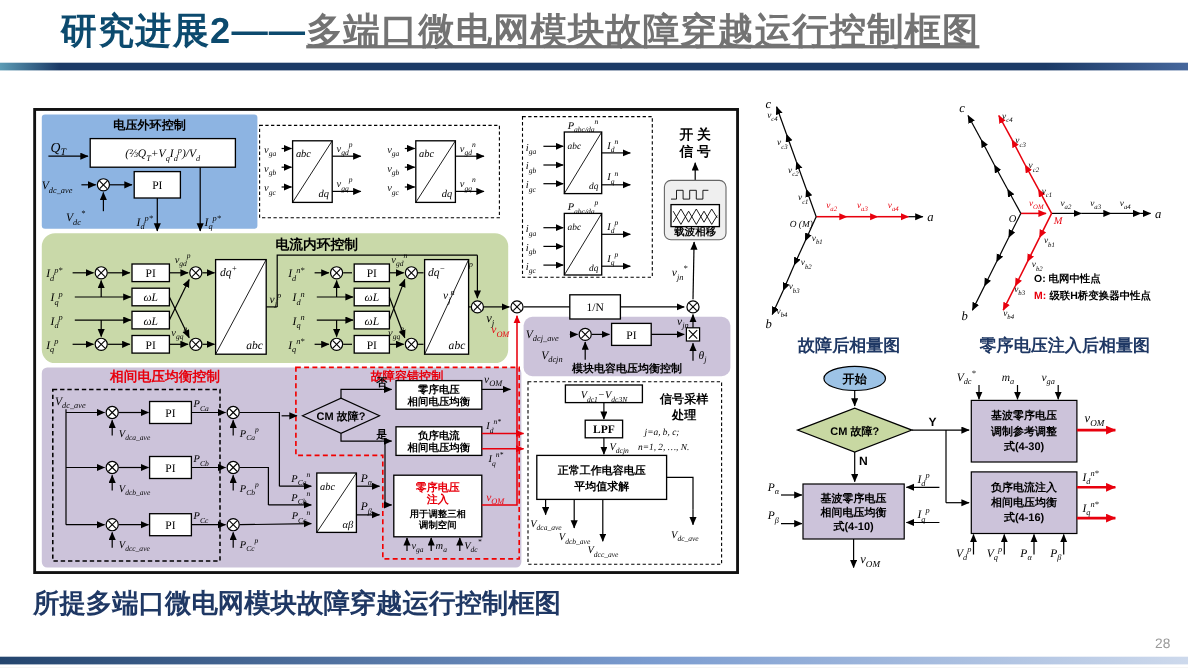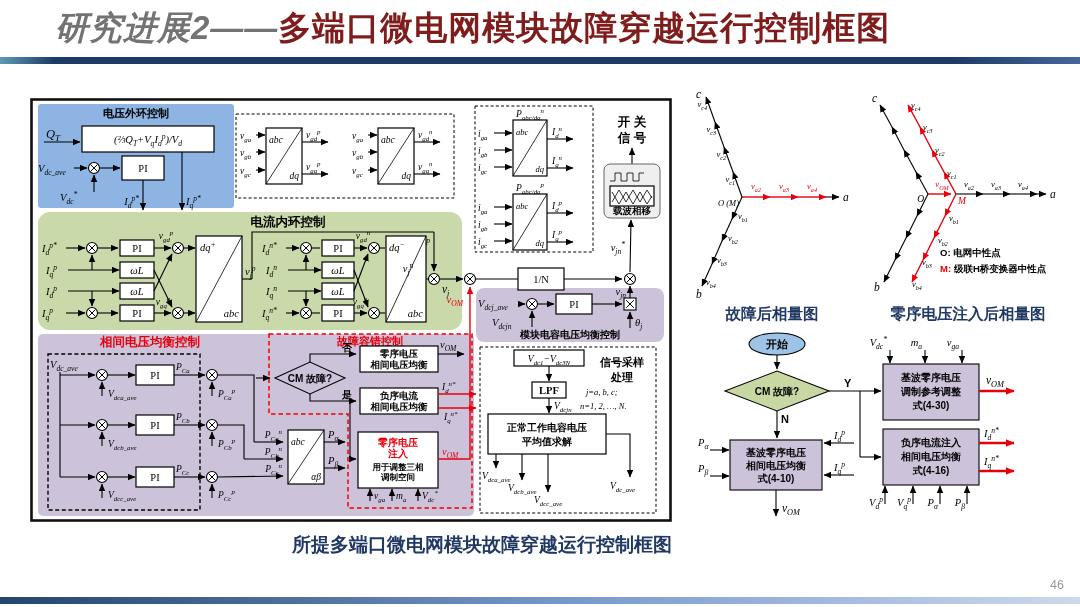--- a/index.html
+++ b/index.html
@@ -1,25 +1,25 @@
 <!DOCTYPE html>
 <html><head>
 <meta charset="utf-8">
 <style>
   html,body{margin:0;padding:0;background:#e9e9e9;}
   .slide{position:relative;width:1080px;height:607px;background:#fff;overflow:hidden;
          font-family:"Liberation Sans",sans-serif;}
   .title{position:absolute;left:55px;top:6px;font-size:33px;font-weight:800;
          white-space:nowrap;letter-spacing:1px;}
-  .t-navy{color:#737373;font-style:italic;} .t-red{color:#7f1d1d;}
+  .t-navy{color:#0c4a6e;} .t-red{color:#737373;text-decoration:underline;}
   .hbar{position:absolute;left:0;top:57px;width:1080px;height:7px;
         background:linear-gradient(90deg,#5d9cb5 0%,#1b3a66 5%,#1b3a66 88%,#46679c 100%);}
   .bbar{position:absolute;left:0;top:597px;width:1080px;height:7px;
         background:linear-gradient(90deg,#24456e 0%,#7b9cd0 55%,#cdd9ec 100%);}
-  .cap{position:absolute;color:#1F3864;font-size:19px;font-weight:600;text-align:right;}
+  .cap{position:absolute;color:#1F3864;font-size:24px;font-weight:600;text-align:left;}
   .pgnum{position:absolute;right:16px;top:578px;color:#9a9a9a;font-size:12.5px;}
   svg{position:absolute;overflow:visible;}
   svg text{fill:#000;}
   .m8{font:italic 8.5px "Liberation Serif",serif;}
   .m9{font:italic 9.5px "Liberation Serif",serif;}
   .m10{font:italic 10.5px "Liberation Serif",serif;}
   .m11{font:italic 11.5px "Liberation Serif",serif;}
   .m12{font:italic 12.5px "Liberation Serif",serif;}
   .u10{font:10.5px "Liberation Serif",serif;}
   .ub{font:bold 10.5px "Liberation Serif",serif;}
@@ -550,15 +550,15 @@
     <text x="2" y="144" class="m10"><tspan dy="0">P</tspan><tspan dy="3.2" font-size="72%">β</tspan></text>
     <line x1="158" y1="115" x2="128" y2="115" class="k" marker-end="url(#mb)"></line>
     <line x1="158" y1="147" x2="128" y2="147" class="k" marker-end="url(#mb)"></line>
     <text x="138" y="111" class="m10"><tspan dy="0">I</tspan><tspan dy="3.2" font-size="72%">d</tspan><tspan dy="-7.4" font-size="72%">p</tspan></text>
     <text x="138" y="143" class="m10"><tspan dy="0">I</tspan><tspan dy="3.2" font-size="72%">q</tspan><tspan dy="-7.4" font-size="72%">p</tspan></text>
     <line x1="80" y1="162" x2="80" y2="188" class="k" marker-end="url(#mb)"></line>
     <text x="86" y="184" class="m11"><tspan dy="0">v</tspan><tspan dy="3.2" font-size="72%">OM</tspan></text>
   </svg>
 
   <div class="cap" style="left:30px;top:532px;width:642px"><span>所提多端口微电网模块故障穿越运行控制框图</span></div>
-  <div class="pgnum"><span>46</span></div>
+  <div class="pgnum"><span>28</span></div>
   <div class="bbar"></div>
 </div>
 
 </body></html>

